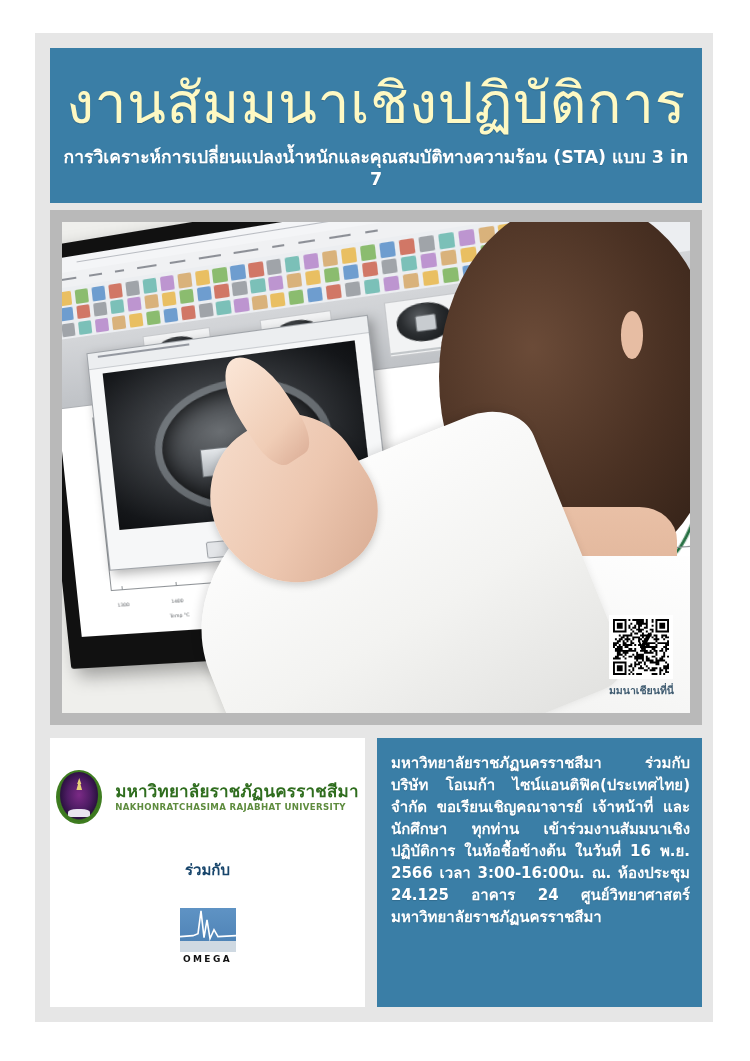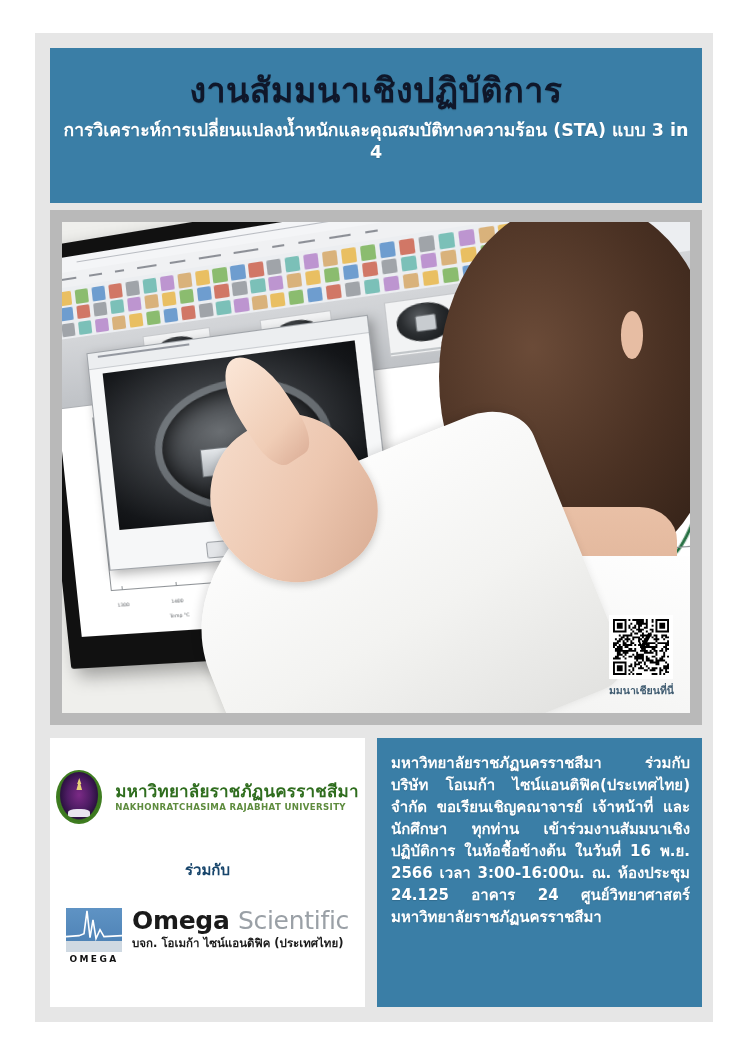--- a/index.html
+++ b/index.html
@@ -17,22 +17,22 @@
 
   
   .header{
     position:absolute;left:15px;top:15px;
     width:652px;height:155px;
     background:#3a7ea6;
     box-sizing:border-box;
     padding-top:22px;
   }
   .header-title{
-    text-align:center;color:#0f172a;
-    font-size:34px;font-weight:bold;line-height:1.18;
+    text-align:center;color:#fef9c3;
+    font-size:57px;font-weight:normal;line-height:1.18;
     letter-spacing:.5px;
     text-shadow:0 1px 1px rgba(0,0,0,.18);
     padding:0 12px;
   }
   .header-sub{
     text-align:center;color:#ffffff;
     font-size:17.5px;font-weight:bold;line-height:1.25;
     margin-top:10px;padding:0 10px;
     text-shadow:0 1px 1px rgba(0,0,0,.15);
   }
@@ -215,21 +215,21 @@
   }
   .body-p + .body-p{margin-top:0;}
 </style>
 </head>
 <body>
 
 <div class="poster">
 
   <div class="header">
     <div class="header-title">งานสัมมนาเชิงปฏิบัติการ</div>
-    <div class="header-sub">การวิเคราะห์การเปลี่ยนแปลงน้ำหนักและคุณสมบัติทางความร้อน (STA) แบบ 3 in 4</div>
+    <div class="header-sub">การวิเคราะห์การเปลี่ยนแปลงน้ำหนักและคุณสมบัติทางความร้อน (STA) แบบ 3 in 7</div>
   </div>
 
   <div class="photo-frame">
     <div class="photo">
 
       <div class="monitor">
         <div class="bezel-in">
 
           <div class="sw-title"></div>
 
@@ -431,24 +431,20 @@
 
     <div class="omega">
       <div class="omega-mark">
         <div class="omega-box">
           <svg class="spike" viewBox="0 0 56 33" preserveAspectRatio="none">
             <path d="M0,29 L13,28 L18,26 L21,3 L24,30 L27,12 L30,31 L34,22 L38,29 L56,28" fill="none" stroke="#ffffff" stroke-width="1.6"></path>
           </svg>
         </div>
         <div class="omega-word">OMEGA</div>
       </div>
-      <div class="omega-txt">
-        <div class="omega-name"><b>Omega</b> <span>Scientific</span></div>
-        <div class="omega-sub">บจก. โอเมก้า ไซน์แอนดิฟิค (ประเทศไทย)</div>
-      </div>
     </div>
   </div>
 
   <div class="right-card">
     <p class="body-p">มหาวิทยาลัยราชภัฏนครราชสีมา ร่วมกับ บริษัท โอเมก้า ไซน์แอนติฟิค(ประเทศไทย) จำกัด ขอเรียนเชิญคณาจารย์ เจ้าหน้าที่ และนักศึกษา ทุกท่าน เข้าร่วมงานสัมมนาเชิงปฏิบัติการ ในห้อชื้อข้างต้น ในวันที่ 16 พ.ย. 2566 เวลา 3:00-16:00น. ณ. ห้องประชุม 24.125 อาคาร 24 ศูนย์วิทยาศาสตร์ มหาวิทยาลัยราชภัฏนครราชสีมา</p>
   </div>
 
 </div>
 
 </body></html>

